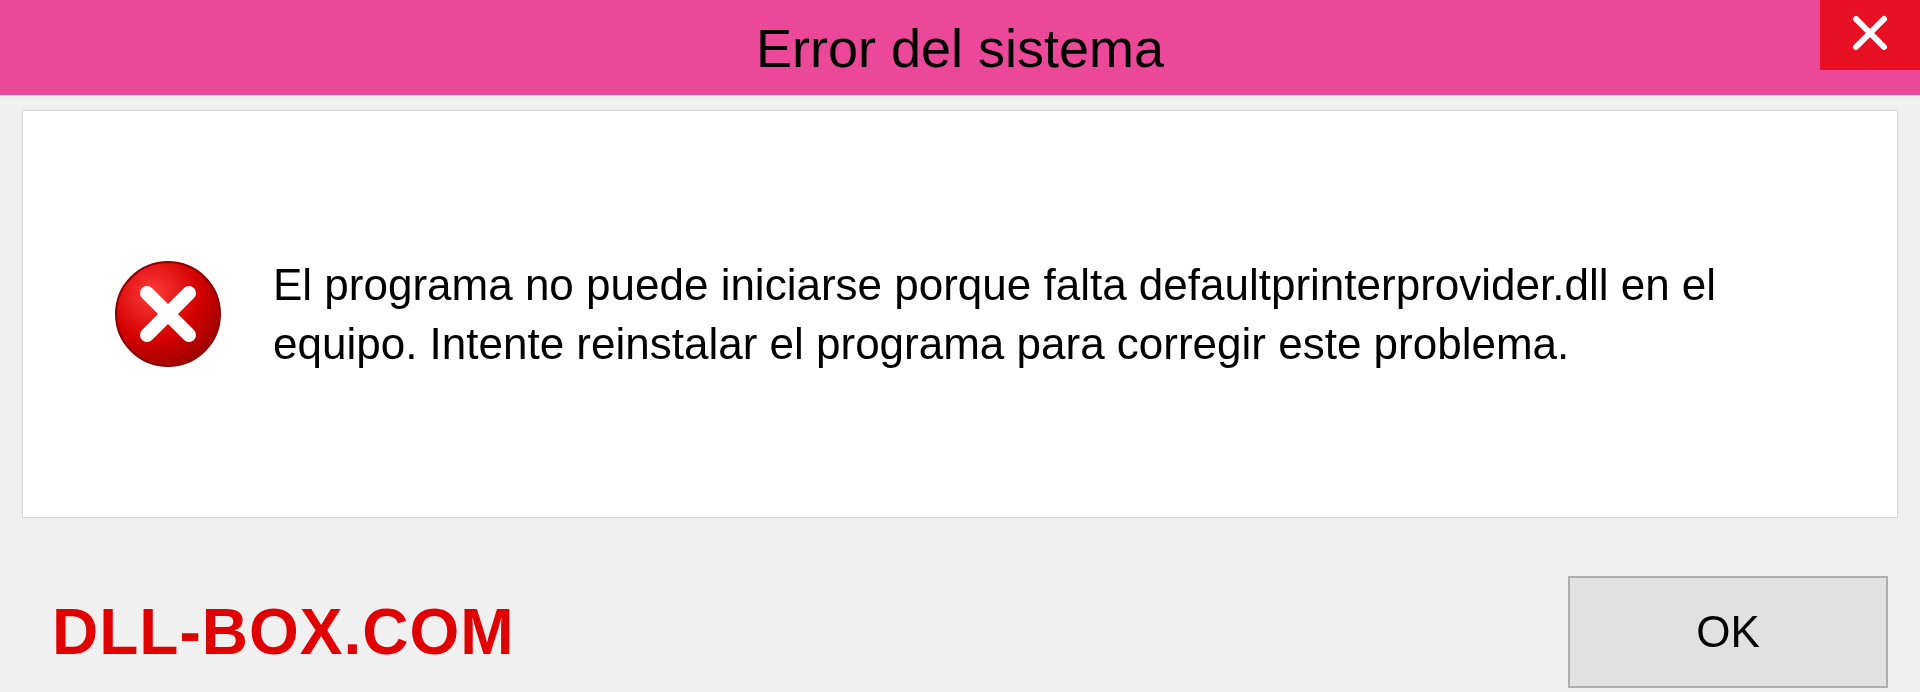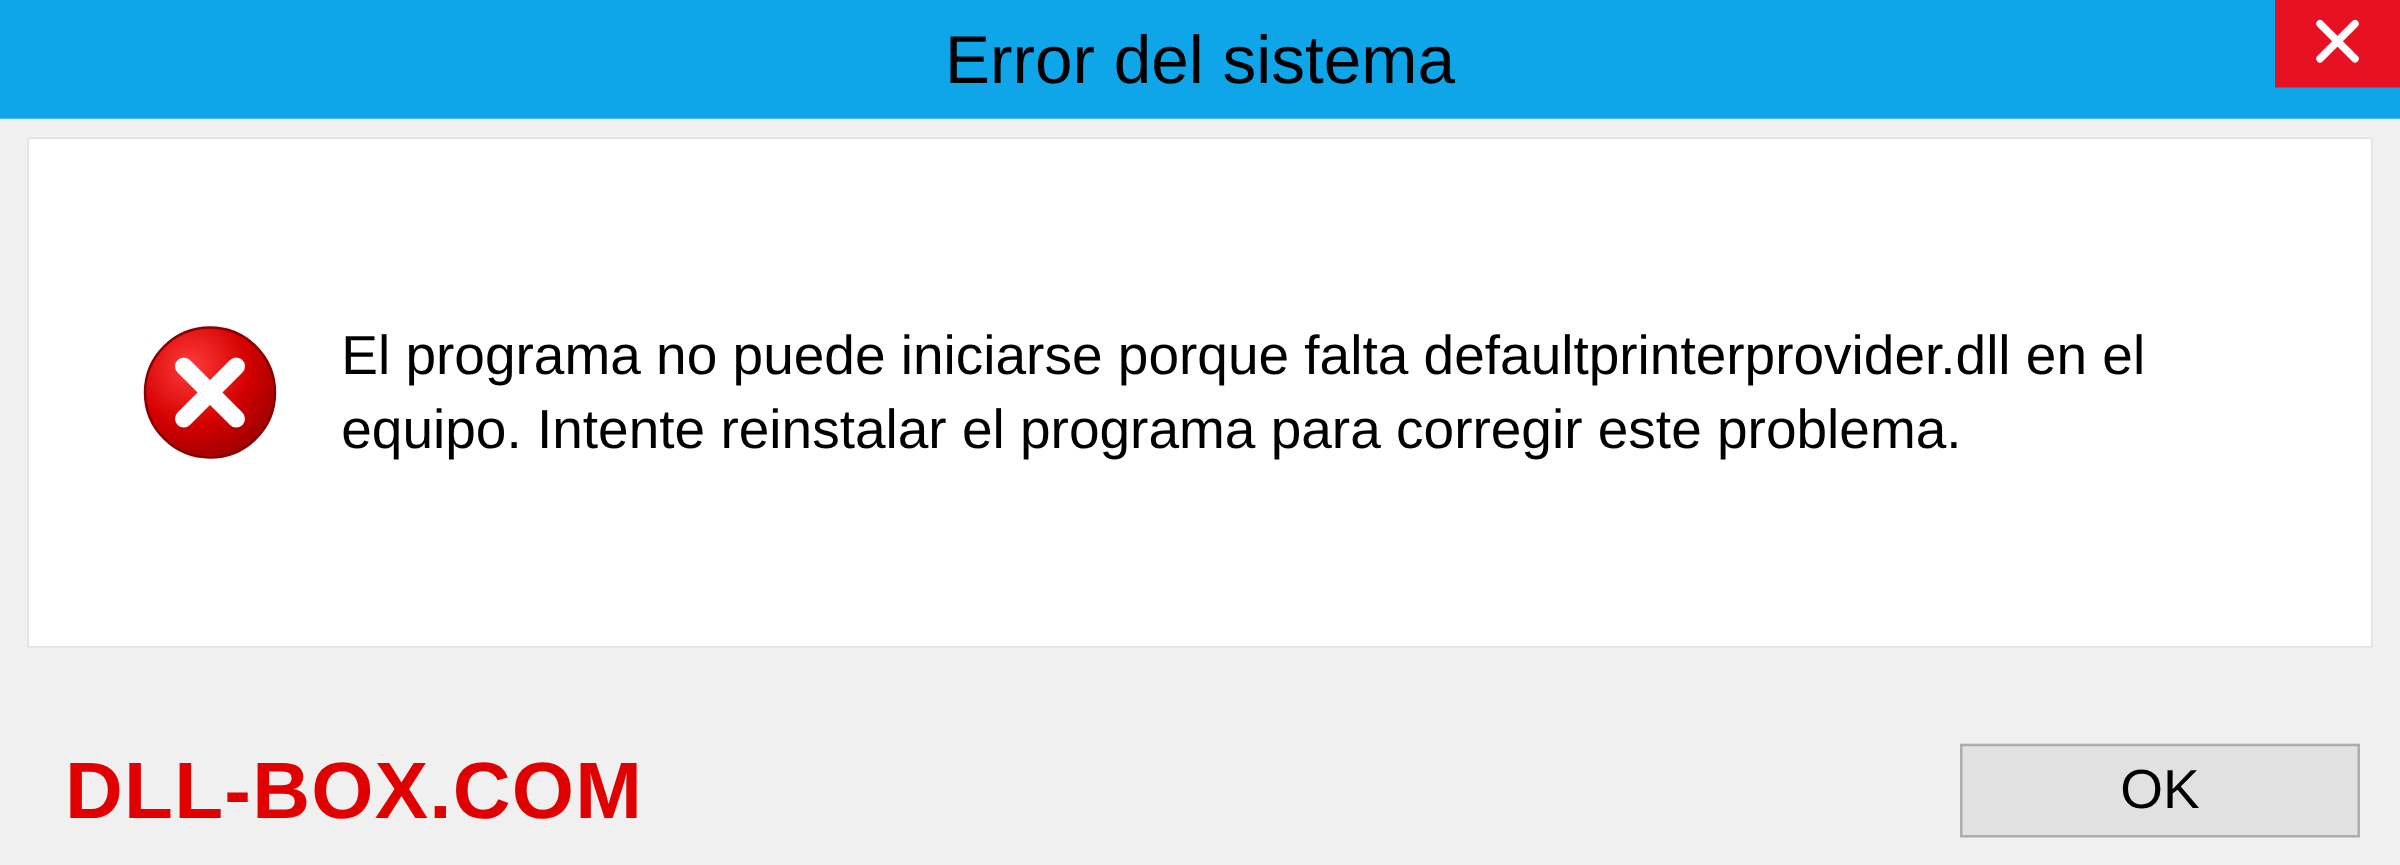--- a/index.html
+++ b/index.html
@@ -16,21 +16,21 @@
       overflow: hidden;
       position: relative;
     }
     
     .titlebar {
       display: flex;
       align-items: center;
       justify-content: center;
       height: 95px;
       position: relative;
-      background: #0ea5e9;
+      background: #ec4899;
     }
     
     .titlebar-title {
       font-size: 54px;
       color: #000;
       font-weight: 400;
     }
     
     .close-button {
       position: absolute;
@@ -91,21 +91,21 @@
     .watermark {
       font-size: 64px;
       font-weight: 900;
       color: #e00000;
       letter-spacing: 1px;
       font-family: Arial, sans-serif;
     }
     
     .ok-button {
       width: 320px;
-      height: 75px;
+      height: 112px;
       background: #e1e1e1;
       border: 2px solid #adadad;
       font-size: 44px;
       color: #000;
       display: flex;
       align-items: center;
       justify-content: center;
       cursor: pointer;
       font-family: "Segoe UI", Tahoma, Arial, sans-serif;
     }

